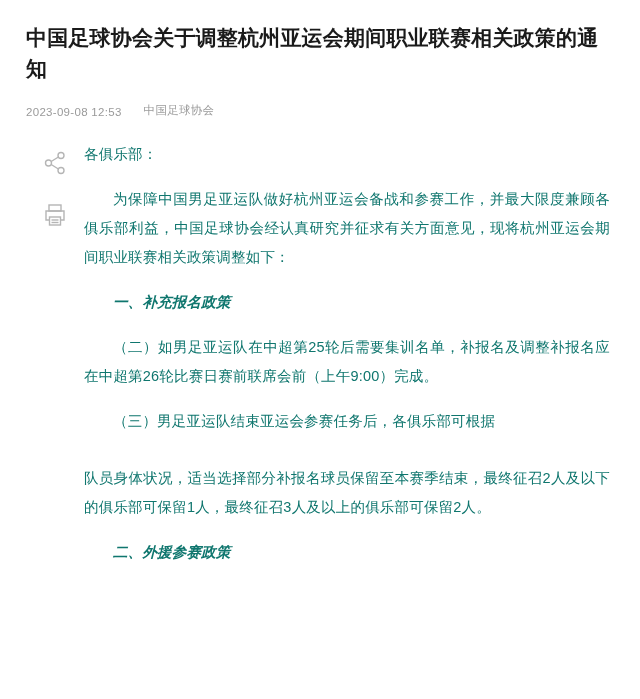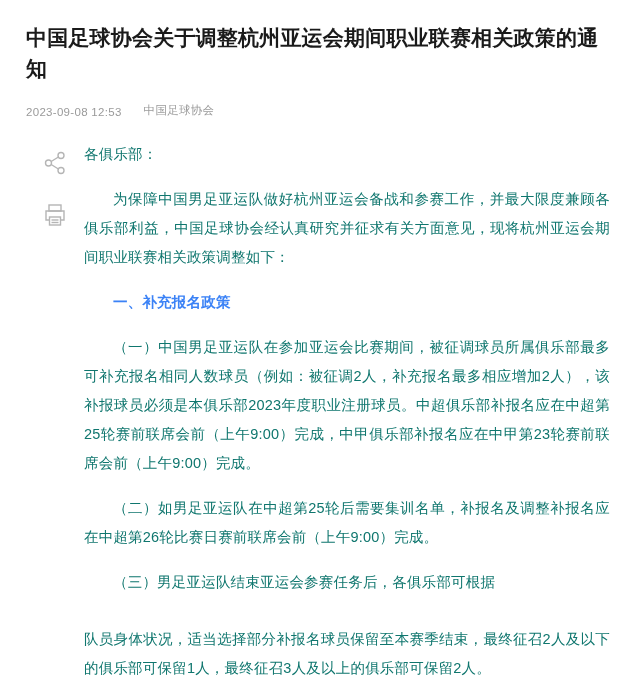--- a/index.html
+++ b/index.html
@@ -70,21 +70,22 @@
     font-size: 14.5px;
     line-height: 29px;
     color: #0f766e;
     text-align: justify;
     letter-spacing: 0.2px;
   }
   p.indent { text-indent: 2em; }
   p.heading {
     font-weight: bold;
     text-indent: 2em;
-    color: #3b82f6;
+    color: #0f766e;
+    font-style: italic;
   }
   p.tight { margin-bottom: 28px; }
 </style>
 </head>
 <body>
 
 <div class="page">
 
   <h1 class="title">中国足球协会关于调整杭州亚运会期间职业联赛相关政策的通知</h1>
 
@@ -113,21 +114,20 @@
           <line x1="9.5" y1="18" x2="16.5" y2="18"></line>
           <line x1="9.5" y1="20.5" x2="16.5" y2="20.5"></line>
         </svg>
       </span>
     </div>
 
     <div class="content">
       <p>各俱乐部：</p>
       <p class="indent">为保障中国男足亚运队做好杭州亚运会备战和参赛工作，并最大限度兼顾各俱乐部利益，中国足球协会经认真研究并征求有关方面意见，现将杭州亚运会期间职业联赛相关政策调整如下：</p>
       <p class="heading">一、补充报名政策</p>
-      <p class="indent">（一）中国男足亚运队在参加亚运会比赛期间，被征调球员所属俱乐部最多可补充报名相同人数球员（例如：被征调2人，补充报名最多相应增加2人），该补报球员必须是本俱乐部2023年度职业注册球员。中超俱乐部补报名应在中超第25轮赛前联席会前（上午9:00）完成，中甲俱乐部补报名应在中甲第23轮赛前联席会前（上午9:00）完成。</p>
       <p class="indent">（二）如男足亚运队在中超第25轮后需要集训名单，补报名及调整补报名应在中超第26轮比赛日赛前联席会前（上午9:00）完成。</p>
       <p class="indent tight">（三）男足亚运队结束亚运会参赛任务后，各俱乐部可根据</p>
       <p>队员身体状况，适当选择部分补报名球员保留至本赛季结束，最终征召2人及以下的俱乐部可保留1人，最终征召3人及以上的俱乐部可保留2人。</p>
       <p class="heading">二、外援参赛政策</p>
 
     </div>
 
   </div>
 </div>
 

